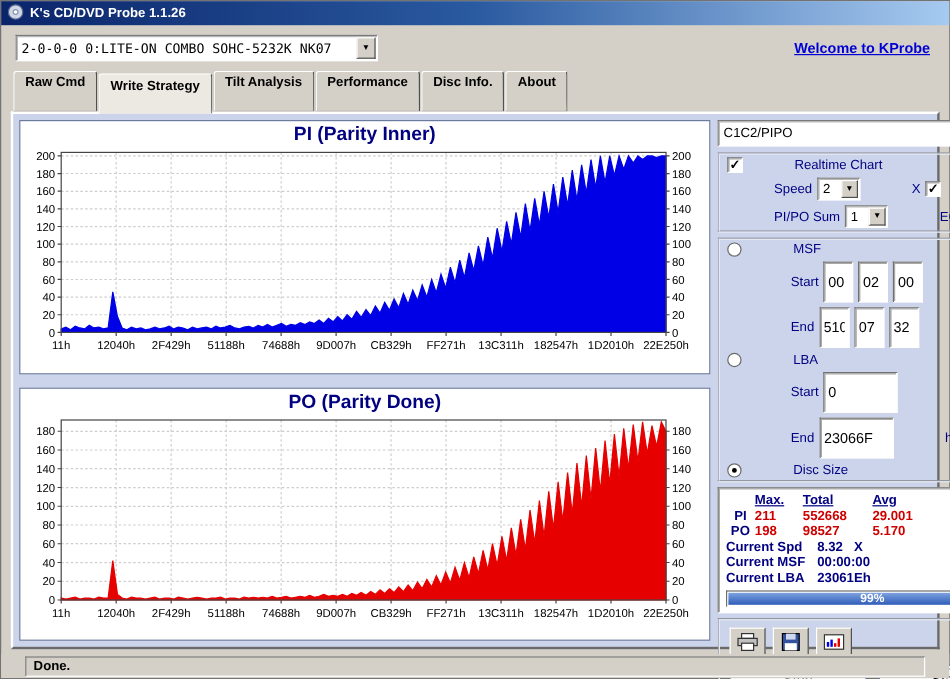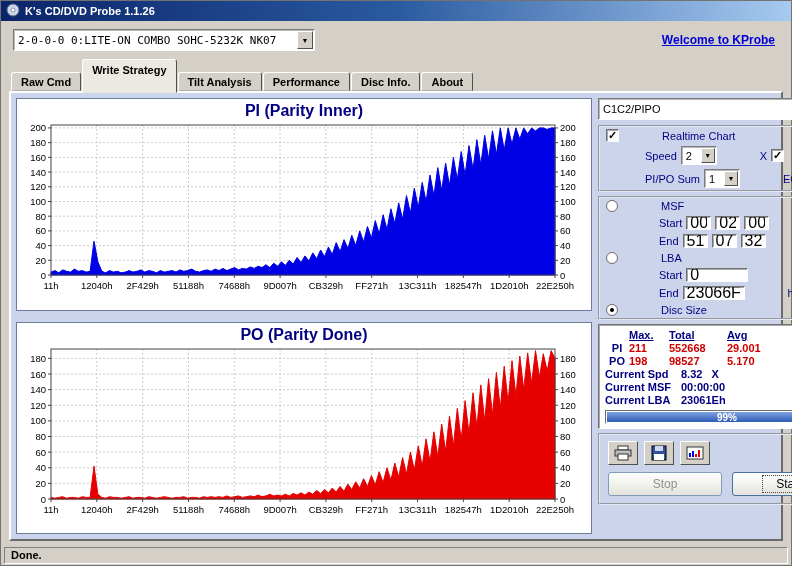--- a/index.html
+++ b/index.html
@@ -17,21 +17,21 @@
     border-color:#7a7a7a #fff #fff #7a7a7a;box-shadow:inset 1px 1px 0 #b9b9b9;height:22px;}
   .combo .ctxt{flex:1;padding:0 4px;white-space:nowrap;overflow:hidden;}
   .combo .cbtn{width:16px;height:18px;margin:1px;background:#d4d0c8;border:1px solid;
     border-color:#fff #505050 #505050 #fff;font-size:7px;display:flex;align-items:center;
     justify-content:center;color:#000;cursor:pointer;}
   .device-combo{width:302px;}
   .device-combo .ctxt{font-family:"DejaVu Sans Mono",monospace;font-size:11px;}
   .welcome-link{color:#0000d4;font-weight:bold;text-decoration:underline;font-size:12px;cursor:pointer;margin-right:4px;}
   
   .tabstrip{flex:0 0 22px;display:flex;align-items:flex-end;padding-left:10px;position:relative;z-index:2;}
-  .tab{height:19px;line-height:18px;padding:0 9px;font-weight:bold;background:#d4d0c8;
+  .tab{height:34px;line-height:18px;padding:0 9px;font-weight:bold;background:#d4d0c8;
     border:1px solid;border-color:#fff #505050 #b5b1a8 #fff;border-radius:3px 3px 0 0;
     margin-right:1px;cursor:pointer;}
   .tab.active{height:34px;line-height:21px;background:#ece9e2;margin-bottom:-2px;border-bottom-color:#ece9e2;}
   
   .page{flex:1;margin:0 8px 4px 8px;background:#ccd4ec;border:2px solid;
     border-color:#fff #6a6a6a #6a6a6a #fff;padding:5px;display:flex;gap:6px;min-height:0;}
   .charts-col{width:578px;display:flex;flex-direction:column;gap:11px;}
   .chart-box{background:#fff;border:1px solid #6b7b9e;flex:1;display:flex;flex-direction:column;
     align-items:center;padding-top:3px;min-height:0;}
   .chart-title{color:#000080;font-weight:bold;font-size:16px;height:18px;}
@@ -45,23 +45,23 @@
   .nv{color:#000080;font-weight:normal;padding-left:39px;}
   .cb{width:13px;height:13px;background:#fff;border:1px solid;border-color:#707070 #fff #fff #707070;
     box-shadow:inset 1px 1px 0 #a9a9a9;display:flex;align-items:center;justify-content:center;
     font-size:11px;font-weight:bold;cursor:pointer;}
   .radio{width:12px;height:12px;border-radius:50%;background:#fff;border:1px solid #6a6a6a;
     position:relative;cursor:pointer;flex:0 0 12px;}
   .radio.checked::after{content:"";position:absolute;left:3px;top:3px;right:3px;bottom:3px;
     background:#000;border-radius:50%;}
   .scombo{width:36px;height:19px;}
   .scombo .cbtn{height:15px;width:14px;}
-  input.fld{height:14px;border:1px solid;border-color:#707070 #fff #fff #707070;
+  input.fld{height:34px;border:1px solid;border-color:#707070 #fff #fff #707070;
     box-shadow:inset 1px 1px 0 #a9a9a9;background:#fff;font-family:"Liberation Sans",sans-serif;
-    font-size:16px;padding:0 3px;}
+    font-size:12px;padding:0 3px;}
   .w24{width:25px;} .w60{width:62px;}
   .indent{padding-left:20px;}
   
   .stats{background:#fff;border:1px solid;border-color:#707070 #fff #fff #707070;
     box-shadow:inset 1px 1px 0 #a9a9a9;padding:4px 6px;margin-bottom:4px;}
   .stats-table{display:grid;grid-template-columns:24px 40px 58px 1fr;row-gap:1px;}
   .sh{color:#000080;font-weight:bold;text-decoration:underline;}
   .sv{color:#cf0000;font-weight:bold;}
   .sl{color:#000080;font-weight:bold;text-align:center;}
   .cur{display:grid;grid-template-columns:76px 1fr;color:#000080;font-weight:bold;margin-top:1px;}
@@ -75,21 +75,21 @@
   .btn3{width:30px;height:24px;background:#d4d0c8;border:1px solid;
     border-color:#fff #505050 #505050 #fff;display:flex;align-items:center;justify-content:center;cursor:pointer;}
   .actionrow{display:flex;gap:10px;padding:5px 8px 7px;}
   .pushbtn{flex:1;height:24px;border:1px solid #7f9db9;border-radius:3px;
     background:linear-gradient(#ffffff,#e4e4dc);font-size:12px;display:flex;align-items:center;
     justify-content:center;cursor:pointer;font-family:"Liberation Sans",sans-serif;}
   .pushbtn.stop{color:#8f8f8f;}
   .pushbtn.start{color:#000;border-color:#4a6fa5;}
   .pushbtn.start .dot{border:1px dotted #444;padding:1px 13px;}
   
-  .statusbar{flex:0 0 20px;display:flex;align-items:center;background:#d4d0c8;padding:1px 3px;}
+  .statusbar{flex:0 0 20px;display:flex;align-items:center;background:#d4d0c8;padding:1px 20px;}
   .status-inner{flex:1;height:17px;line-height:15px;border:1px solid;
     border-color:#808080 #fff #fff #808080;padding:0 6px;font-weight:bold;}
 </style>
 </head>
 <body>
 
 <div class="window">
 
   <div class="titlebar">
     <span>

